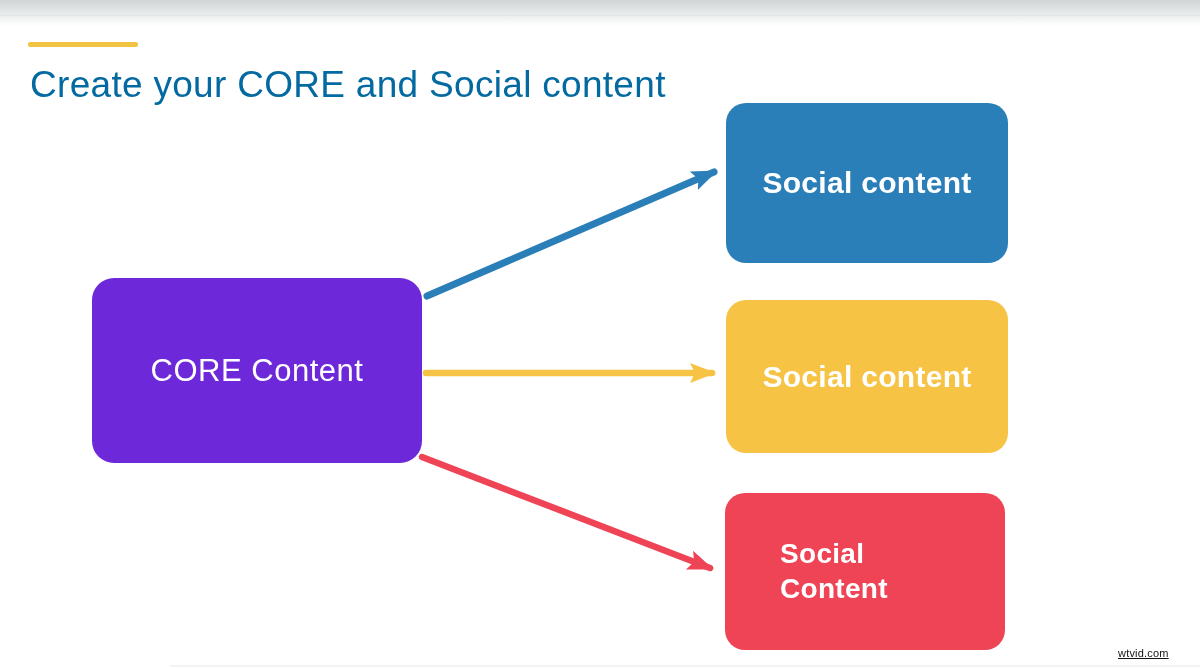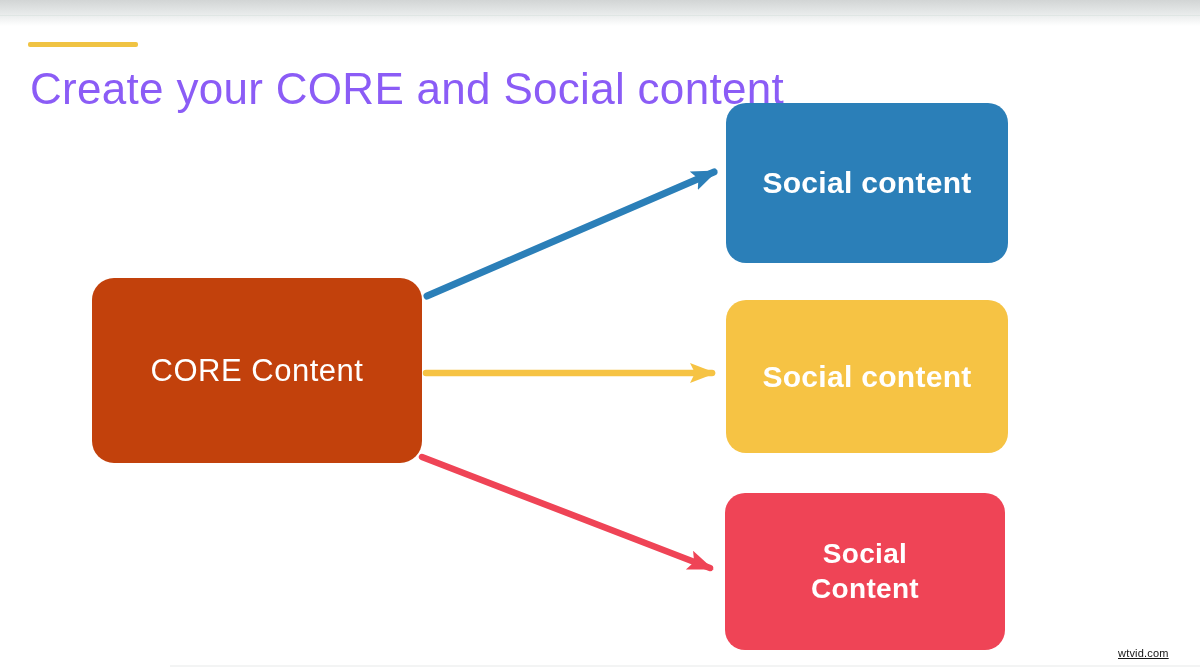--- a/index.html
+++ b/index.html
@@ -34,48 +34,48 @@
     width: 110px;
     height: 5px;
     border-radius: 2px;
     background: #f0c343;
   }
   .slide-title {
     position: absolute;
     left: 30px;
     top: 64px;
     margin: 0;
-    font-size: 44px;
+    font-size: 37px;
     font-weight: 400;
     letter-spacing: 0.3px;
-    color: #8b5cf6;
+    color: #0369a1;
     white-space: nowrap;
   }
   .connector-layer {
     position: absolute;
     top: 0; left: 0;
     width: 1200px;
     height: 668px;
     pointer-events: none;
   }
   .shape {
     position: absolute;
     display: flex;
     align-items: center;
     justify-content: center;
-    text-align: center;
+    text-align: left;
     color: #ffffff;
   }
   .core-box {
     left: 92px;
     top: 278px;
     width: 330px;
     height: 185px;
     border-radius: 22px;
-    background: #c2410c;
+    background: #6d28d9;
     font-size: 31px;
     font-weight: 400;
     letter-spacing: 0.5px;
   }
   .social-box {
     left: 726px;
     width: 282px;
     border-radius: 20px;
     font-weight: 700;
     font-size: 30px;

